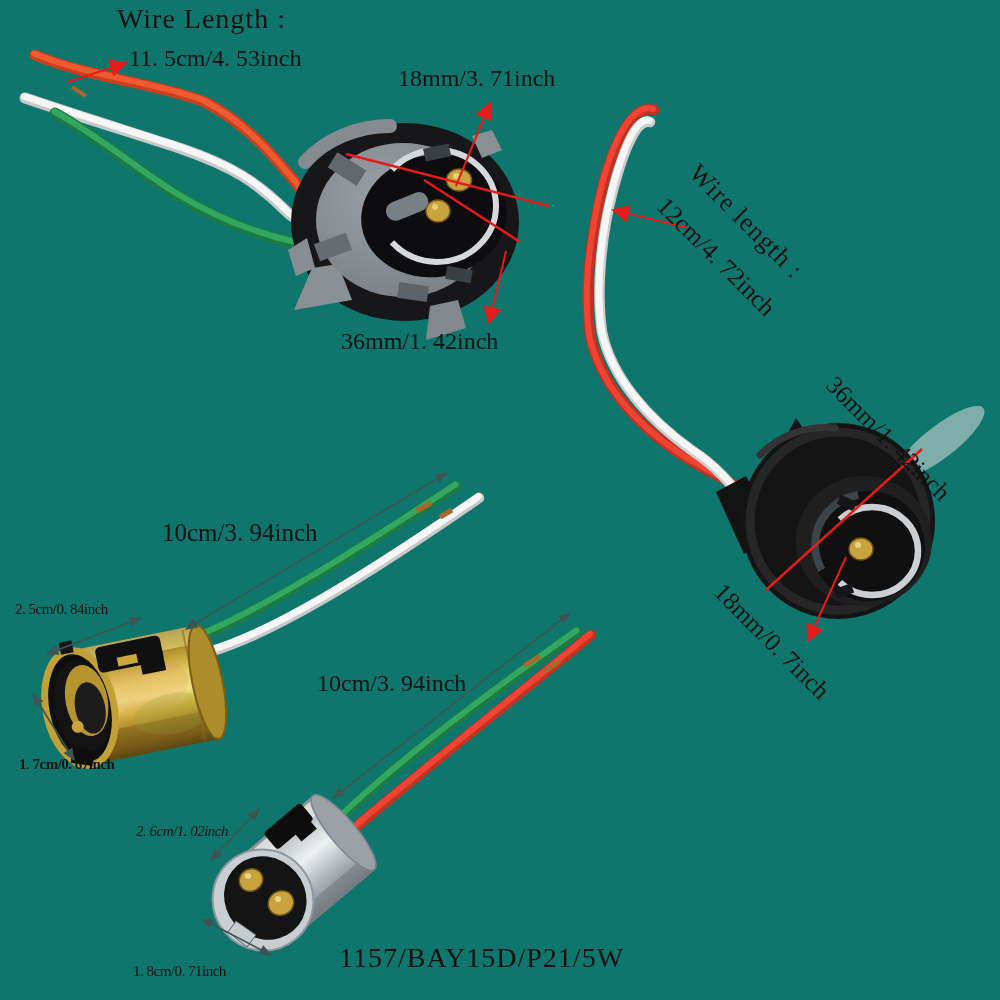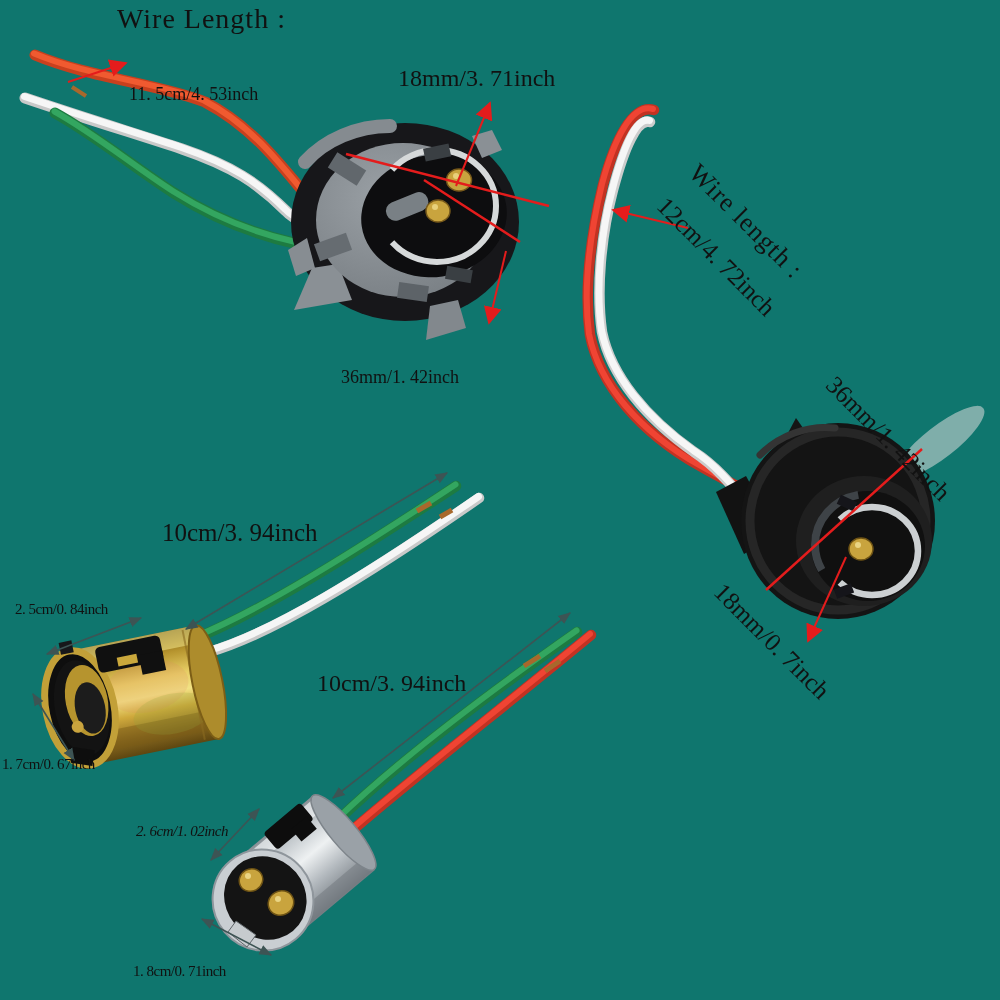--- a/index.html
+++ b/index.html
@@ -2,21 +2,21 @@
 <html><head>
 <meta charset="utf-8">
 <style>
   html,body{margin:0;padding:0;background:#fff;}
   .stage{position:relative;width:1000px;height:1000px;background:#0f766e;overflow:hidden;
          font-family:"Liberation Serif","DejaVu Serif",serif;}
   .stage svg{position:absolute;left:0;top:0;}
   .t{position:absolute;color:#111111;white-space:pre;line-height:1.1;}
   .rot{transform-origin:0 0;transform:rotate(45deg);}
   .fs28{font-size:28px;letter-spacing:1px;}
-  .fs27{font-size:18px;margin-top:40px;}
+  .fs27{font-size:24px;}
   .fs26{font-size:26px;letter-spacing:1px;}
   .fs25{font-size:25px;}
   .fs24{font-size:24px;}
   .fs20{font-size:15px;letter-spacing:-0.5px;}
   .fs30{font-size:30px;letter-spacing:1px;}
 </style>
 </head>
 <body>
 
 <div class="stage">
@@ -187,19 +187,20 @@
 <div class="t fs24" style="left:398px;top:65px;">18mm/3. 71inch</div>
 <div class="t fs27" style="left:341px;top:328px;">36mm/1. 42inch</div>
 
 <div class="t fs26 rot" style="left:703px;top:159px;">Wire length :</div>
 <div class="t fs25 rot" style="left:671px;top:192px;">12cm/4. 72inch</div>
 <div class="t fs25 rot" style="left:840px;top:371px;">36mm/1. 42inch</div>
 <div class="t fs25 rot" style="left:728px;top:578px;">18mm/0. 7inch</div>
 
 <div class="t fs25" style="left:162px;top:519px;">10cm/3. 94inch</div>
 <div class="t fs20" style="left:15px;top:601px;">2. 5cm/0. 84inch</div>
-<div class="t fs20" style="left:2px;top:756px;">1. 7cm/0. 67inch</div>
+<div class="t fs20" style="left:19px;top:756px;font-weight:bold;">1. 7cm/0. 67inch</div>
 
 <div class="t fs24" style="left:317px;top:670px;">10cm/3. 94inch</div>
 <div class="t fs20" style="left:136px;top:823px;font-style:italic;">2. 6cm/1. 02inch</div>
 <div class="t fs20" style="left:133px;top:963px;">1. 8cm/0. 71inch</div>
+<div class="t fs28" style="left:339px;top:943px;">1157/BAY15D/P21/5W</div>
 
 </div>
 
 </body></html>

